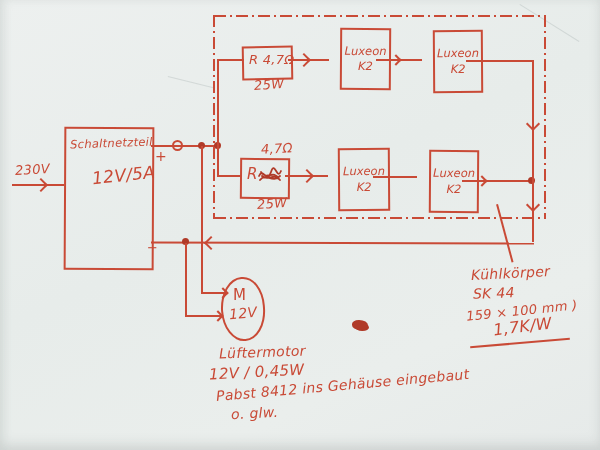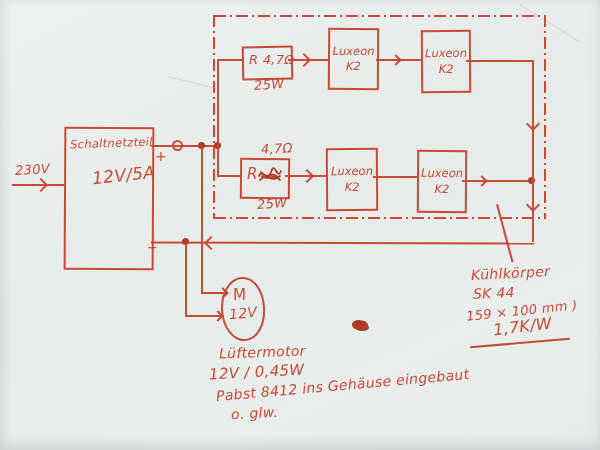--- a/index.html
+++ b/index.html
@@ -21,21 +21,21 @@
   .box{position:absolute;border:2px solid var(--ink);background:transparent;}
   .txt{position:absolute;color:var(--ink);font-style:italic;white-space:nowrap;letter-spacing:.3px;}
   .dot{position:absolute;width:7px;height:7px;border-radius:50%;background:var(--ink-dark);}
   .chev{position:absolute;width:8px;height:8px;border-right:2px solid var(--ink);border-bottom:2px solid var(--ink);}
   .chev.right{transform:rotate(-45deg);}
   .chev.left{transform:rotate(135deg);}
   .chev.down{transform:rotate(45deg);}
   .chev.small{width:6px;height:6px;}
   .dashh{position:absolute;height:2px;background:repeating-linear-gradient(90deg,var(--ink) 0 12px,transparent 12px 16px,var(--ink) 16px 18px,transparent 18px 22px);}
   .dashv{position:absolute;width:2px;background:repeating-linear-gradient(180deg,var(--ink) 0 12px,transparent 12px 16px,var(--ink) 16px 18px,transparent 18px 22px);}
-  .ledbox{display:flex;flex-direction:column;align-items:center;justify-content:center;gap:4px;}
+  .ledbox{display:flex;flex-direction:column;align-items:center;justify-content:center;gap:4px;margin-left:12px;}
   .ledbox span{color:var(--ink);font-style:italic;font-size:11.5px;line-height:1;}
   .term{position:absolute;width:7px;height:7px;border:2px solid var(--ink);border-radius:50%;background:transparent;}
 </style>
 </head>
 <body>
 
 <div class="paper">
 
   <div class="crease" style="left:168px;top:76px;width:48px;height:1px;transform:rotate(14deg);"></div>
   <div class="crease" style="left:520px;top:4px;width:70px;height:1px;transform:rotate(32deg);"></div>

